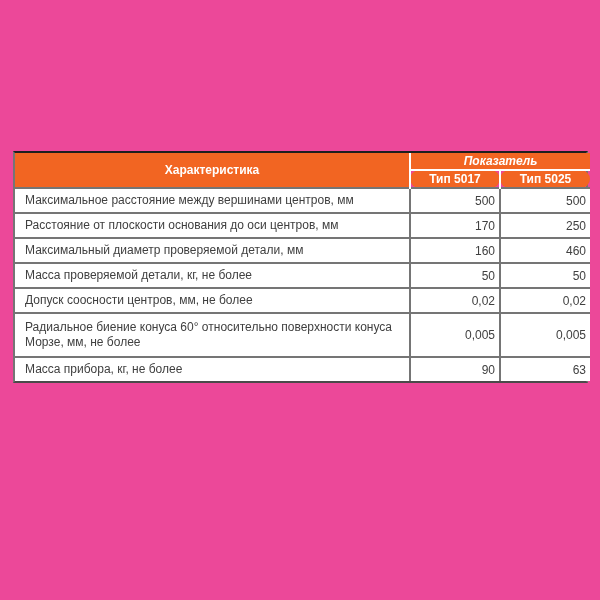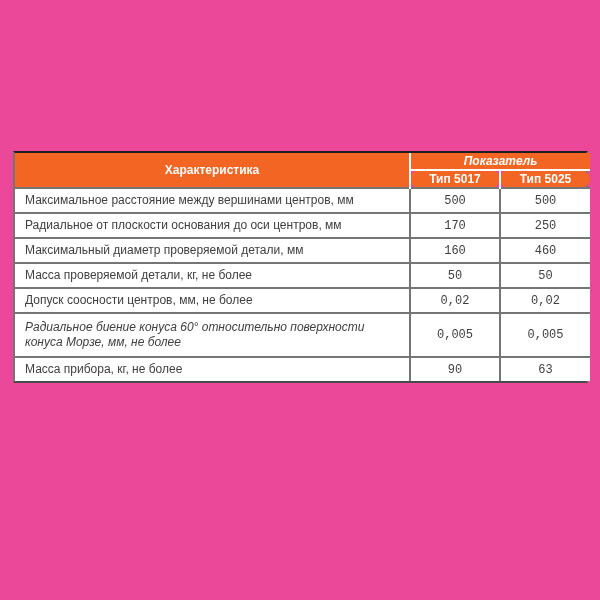--- a/index.html
+++ b/index.html
@@ -58,26 +58,25 @@
   }
   tbody td.char {
     text-align: left;
     padding: 4px 10px 4px 10px;
     border-right: 2px solid #757575;
     line-height: 15px;
     height: 18px;
     box-sizing: border-box;
   }
   tbody td.val {
-    text-align: center;
+    text-align: right;
     padding: 0 4px;
-    font-family: Liberation Mono, monospace;
   }
   tbody td.val-first { border-right: 2px solid #757575; }
-  tr.tall td.char { height: 44px; font-style: italic; }
+  tr.tall td.char { height: 44px; }
 </style>
 </head>
 <body>
 
 <div class="canvas">
   <div class="table-frame">
     <table class="spec-table">
       <colgroup>
         <col class="c-char">
         <col class="c-val">
@@ -93,21 +92,21 @@
           <th class="h-type">Тип 5025</th>
         </tr>
       </thead>
       <tbody>
         <tr>
           <td class="char">Максимальное расстояние между вершинами центров, мм</td>
           <td class="val val-first">500</td>
           <td class="val">500</td>
         </tr>
         <tr>
-          <td class="char">Радиальное от плоскости основания до оси центров, мм</td>
+          <td class="char">Расстояние от плоскости основания до оси центров, мм</td>
           <td class="val val-first">170</td>
           <td class="val">250</td>
         </tr>
         <tr>
           <td class="char">Максимальный диаметр проверяемой детали, мм</td>
           <td class="val val-first">160</td>
           <td class="val">460</td>
         </tr>
         <tr>
           <td class="char">Масса проверяемой детали, кг, не более</td>

